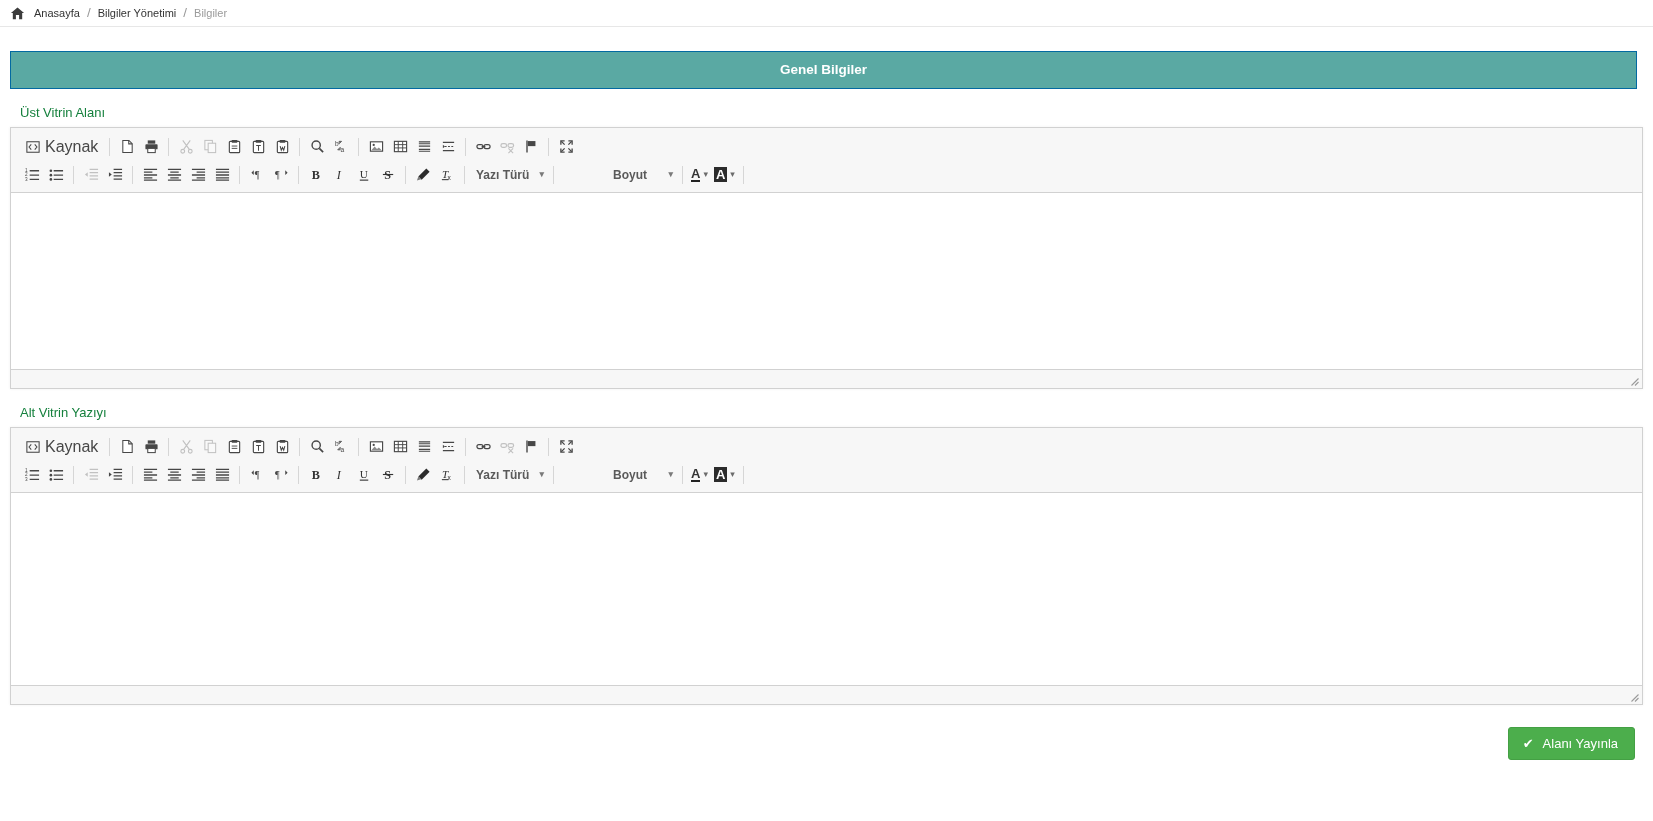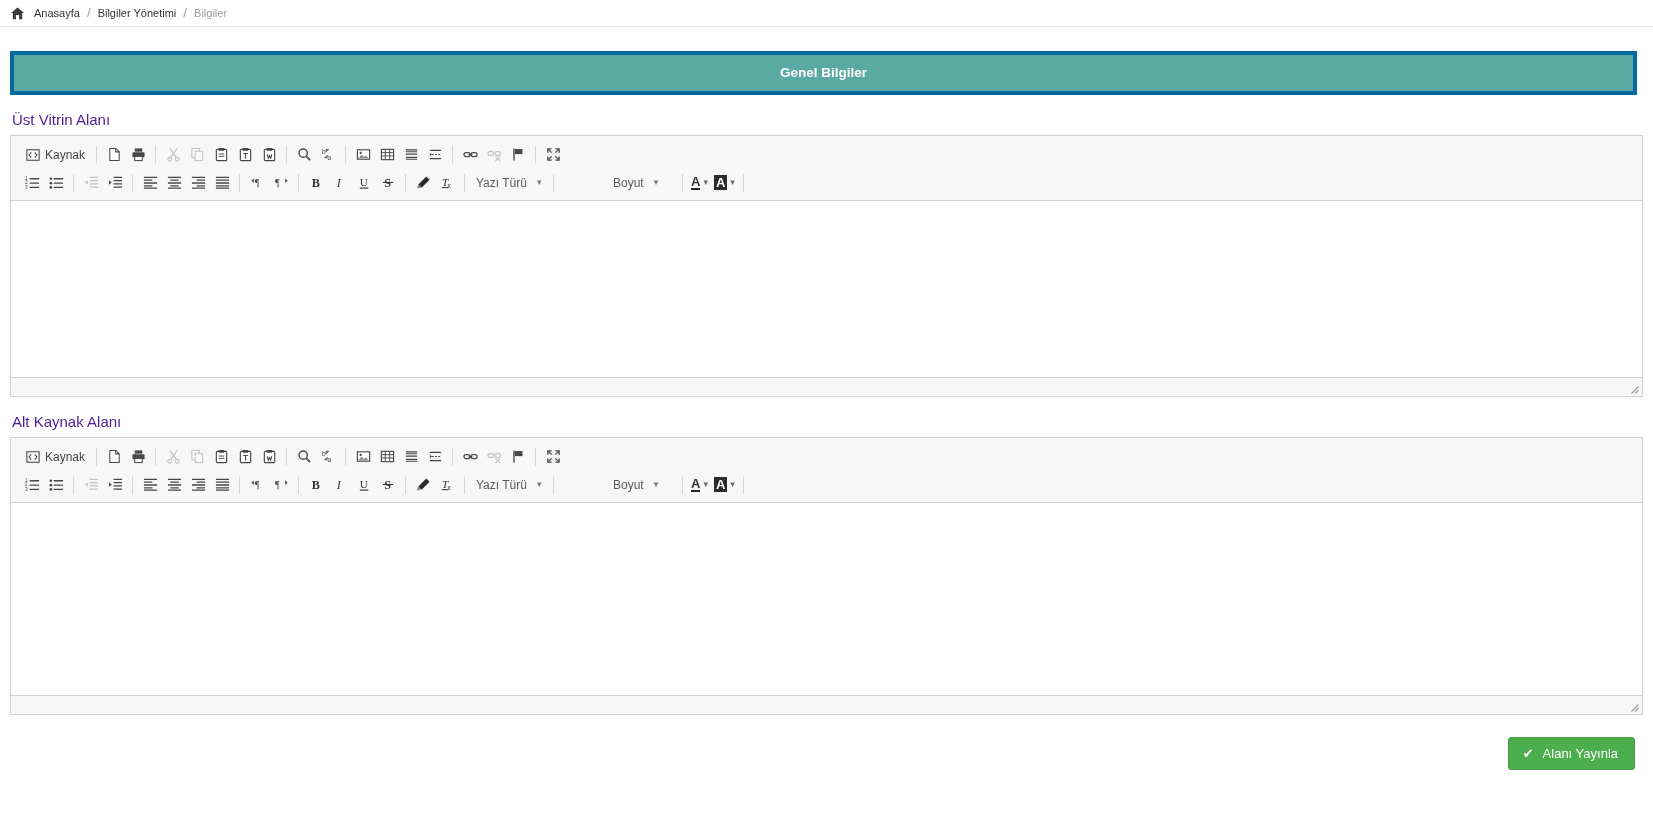--- a/index.html
+++ b/index.html
@@ -40,34 +40,34 @@
 
   
   .page {
     padding: 0 10px;
     background: #ffffff;
   }
   .content-top-gap { height: 24px; }
 
   .panel-heading {
     background: #5aa9a3;
-    border: 4px solid #0369a1;
+    border: 1px solid #0369a1;
     color: #ffffff;
     text-align: center;
     font-size: 13.5px;
     font-weight: bold;
     padding: 10px 0;
     line-height: 1.2;
     margin: 0 6px 0 0;
   }
 
   .field-label {
-    font-size: 15px;
-    color: #4c1d95;
-    margin: 16px 0 7px 2px;
+    font-size: 13px;
+    color: #15803d;
+    margin: 16px 0 7px 10px;
     display: block;
   }
 
   
   .cke {
     border: 1px solid #d1d1d1;
     background: #ffffff;
     box-shadow: 0 0 3px rgba(0,0,0,0.06);
   }
   .cke-top {
@@ -88,41 +88,43 @@
     display: flex; align-items: center; justify-content: center;
     margin: 0 1px;
     border-radius: 2px;
     cursor: pointer;
     color: #474747;
   }
   .btn svg { display:block; }
   .btn.dim { opacity: 0.3; cursor: default; }
   .btn.wide {
     width: auto; padding: 0 5px;
-    font-size: 12px;
+    font-size: 16px;
     color: #474747;
     gap: 5px;
   }
   .btn.wide .lbl { line-height: 1; }
 
   .sep {
     width: 1px; height: 18px;
     background: #d6d6d6;
     margin: 0 5px;
   }
 
   .combo {
     display: flex; align-items: center;
     height: 22px;
     min-width: 74px;
     padding: 0 4px 0 6px;
     font-size: 12px;
     color: #5a5a5a;
     cursor: pointer;
+    justify-content: space-between;
     gap: 10px;
+    font-weight: bold;
   }
   .combo.font { min-width: 78px; }
   .combo.size { min-width: 70px; margin-left: 48px; }
   .combo .caret {
     font-size: 9px; color: #7a7a7a; line-height: 1;
   }
 
   .colorbtn {
     display: flex; align-items: center; gap: 3px;
     height: 22px; padding: 0 3px;
@@ -464,21 +466,21 @@
     <div class="cke-bottom">
       <span class="cke-resizer">
         <svg width="12" height="12" viewBox="0 0 12 12">
             <path d="M11 1v10H1z" fill="none"></path>
             <path d="M10.5 3.5 3.5 10.5M10.5 7 7 10.5" stroke="#9b9b9b" stroke-width="1.1"></path>
           </svg>
       </span>
     </div>
   </div>
 
-  <label class="field-label">Alt Kaynak Alanı</label>
+  <label class="field-label">Alt Vitrin Yazıyı</label>
 
   <div class="cke">
     <div class="cke-top">
 
       <div class="cke-toolbar-row">
         <div class="btn wide">
           <svg width="14" height="14" viewBox="0 0 16 16">
               <rect x="1" y="2" width="14" height="12" fill="none" stroke="#474747" stroke-width="1.2"></rect>
               <path d="M6 5 3.5 8 6 11M10 5l2.5 3L10 11" fill="none" stroke="#474747" stroke-width="1.2"></path>
             </svg>

